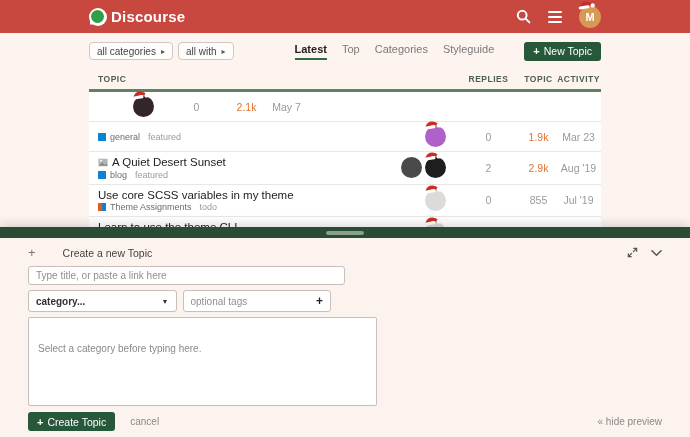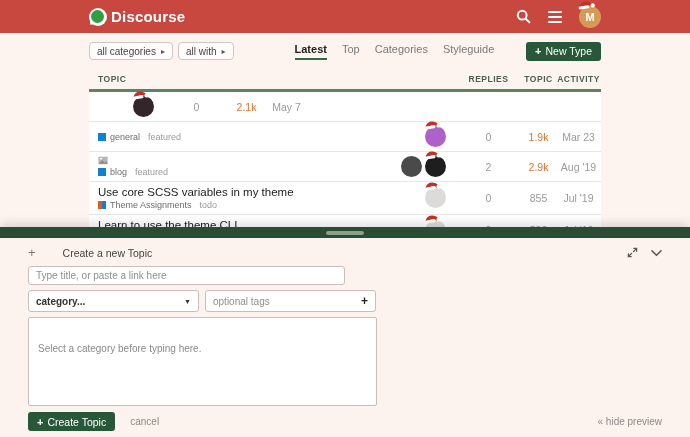--- a/index.html
+++ b/index.html
@@ -68,21 +68,21 @@
   .grip { position:absolute; left:50%; top:3.5px; transform:translateX(-50%); width:38px; height:4px; border-radius:2px; background:#88a08c; }
   .composer-body { padding:7px 28px 6px; }
   .composer-head { display:flex; align-items:center; color:#555; }
   .c-plus { font-size:13px; color:#777; margin-right:7px; }
   .c-head-label { font-size:10.5px; color:#444;padding-left:20px; }
   .c-head-icons { margin-left:auto; display:flex; gap:13px; align-items:center; }
   .c-head-icons .hicon svg { display:block; }
   .c-input { display:block; width:317px; background:#fff; border:1px solid #c6bfbc; border-radius:3px; font-size:10px; padding:3px 7px; color:#222; font-family:inherit; outline:none; }
   .c-input::placeholder { color:#8f8f8f; }
   .title-input { margin-top:6px; }
-  .mini-row { display:flex; gap:6px; margin-top:5px; width:348px; }
+  .mini-row { display:flex; gap:6px; margin-top:5px; width:303px; }
   .selbox { flex:1; display:flex; align-items:center; justify-content:space-between; background:#fff; border:1px solid #c6bfbc; border-radius:3px; font-size:10px; padding:3px 7px; cursor:pointer; }
   .selbox .sel-label { font-weight:bold; color:#333; }
   .selbox .caret-down { font-size:7px; color:#333; }
   .tagbox .tag-ph { color:#8f8f8f; font-weight:normal; }
   .tagbox .plus-b { font-weight:bold; color:#222; font-size:12px; }
   .editor { width:349px; height:89px; margin-top:5px; background:#fff; border:1px solid #c6bfbc; border-radius:2px; font-size:10px; color:#8a8a8a; padding:25px 9px 0; cursor:text; }
   .composer-foot { display:flex; align-items:center; margin-top:6px; }
   .cancel-link { margin-left:15px; font-size:10px; color:#8a8a8a; text-decoration:none; cursor:pointer; }
   .hide-preview { margin-left:auto; font-size:10px; color:#8a8a8a; text-decoration:none; cursor:pointer; }
 </style>
@@ -130,21 +130,21 @@
       <span class="caret">▸</span>
     </button>
     <ul class="nav-tabs" id="nav-tabs">
         <li class="tab active">Latest</li>
         <li class="tab">Top</li>
         <li class="tab">Categories</li>
         <li class="tab">Styleguide</li>
       </ul>
     <button class="btn-green new-topic">
       <span class="plus">+</span>
-      <span>New Type</span>
+      <span>New Topic</span>
     </button>
   </nav>
 
   <div class="topic-table">
     <div class="thead">
       <div class="cell c-topic">TOPIC</div>
       <div class="cell c-posters"></div>
       <div class="cell c-replies">REPLIES</div>
       <div class="cell c-views">TOPIC</div>
       <div class="cell c-activity">ACTIVITY</div>
@@ -190,20 +190,21 @@
   <div class="trow">
     <div class="cell c-topic">
       <div class="t-title-line">
         <span class="img-ic show">
           <svg width="10" height="9" viewBox="0 0 12 10">
                   <rect x="0.5" y="0.5" width="11" height="9" fill="#b5b5b5"></rect>
                   <circle cx="3.5" cy="3" r="1.2" fill="#fff"></circle>
                   <path d="M1 9 L5 4.5 L8 8 L10 6 L11.5 9 Z" fill="#8a8a8a"></path>
                 </svg>
         </span>
+        <a class="t-title">A Quiet Desert Sunset</a>
       </div>
       <div class="t-meta">
         <span class="badge" style="background: rgb(14, 130, 206);"></span>
         <a class="cat">blog</a>
       <a class="tag">featured</a>
             </div>
     </div>
     <div class="cell c-posters">
             <span class="r-avatar" style="background: rgb(74, 74, 74);"></span>
             <span class="r-avatar" style="background: rgb(30, 30, 30);">

